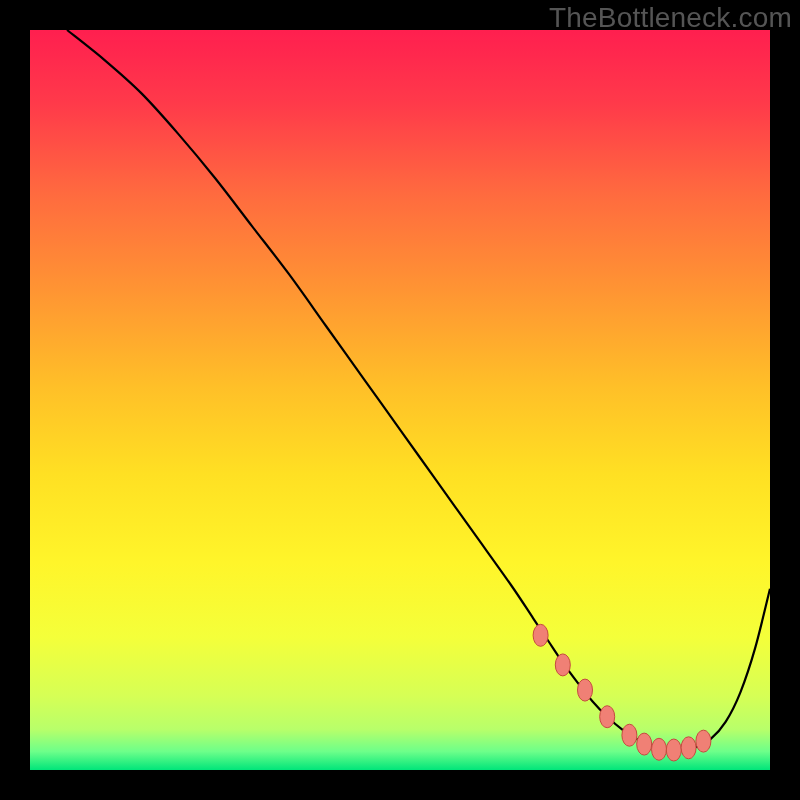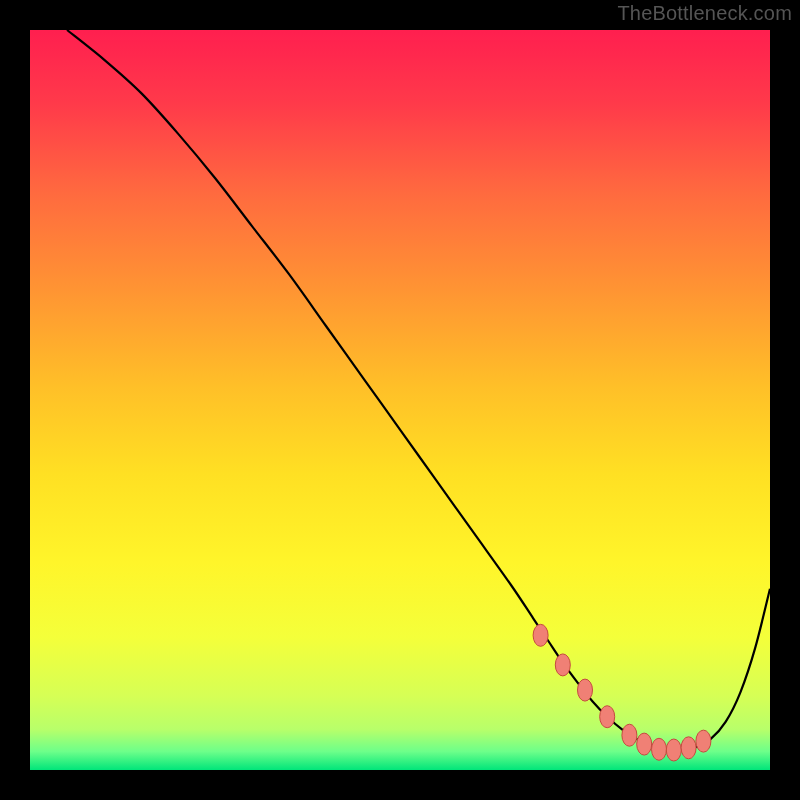--- a/index.html
+++ b/index.html
@@ -15,21 +15,21 @@
     position: relative;
     width: 800px;
     height: 800px;
     background: #000;
   }
   .watermark {
     position: absolute;
     top: 2px;
     right: 8px;
     color: #555;
-    font-size: 20px;
+    font-size: 28px;
     font-weight: 500;
     letter-spacing: 0.2px;
     user-select: none;
     z-index: 10;
   }
   .plot {
     position: absolute;
     left: 30px;
     top: 30px;
     width: 740px;

